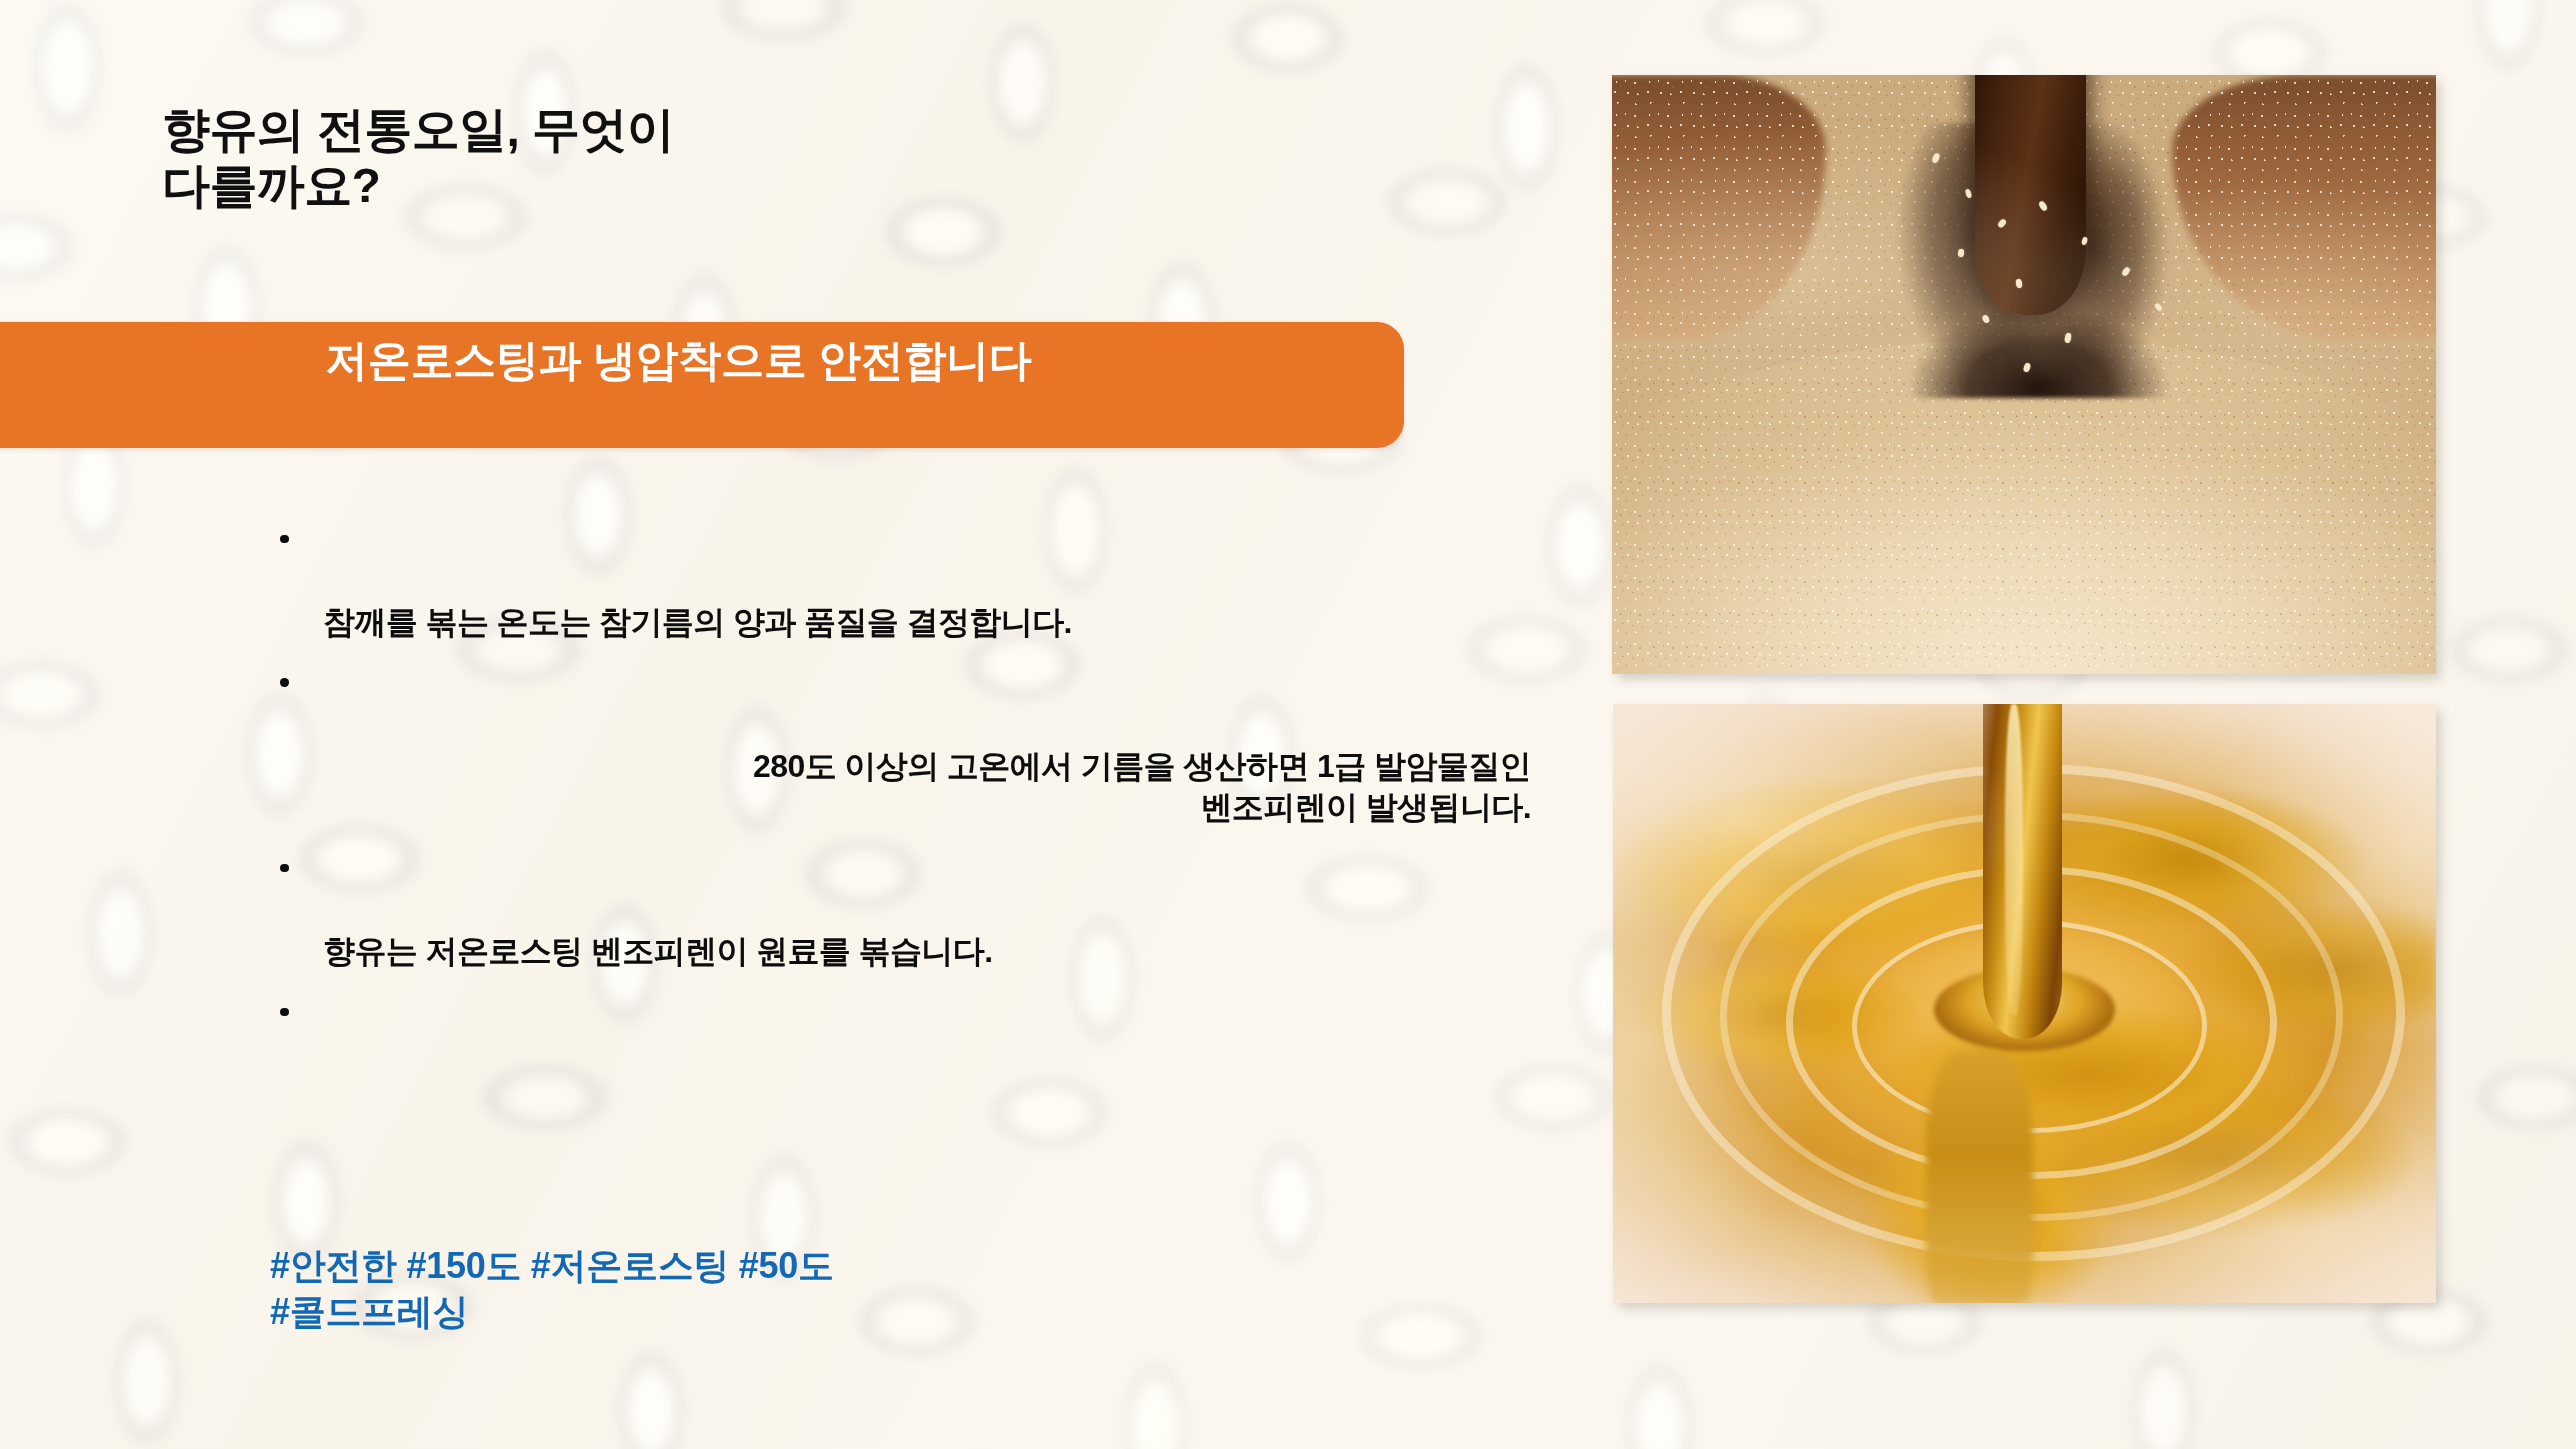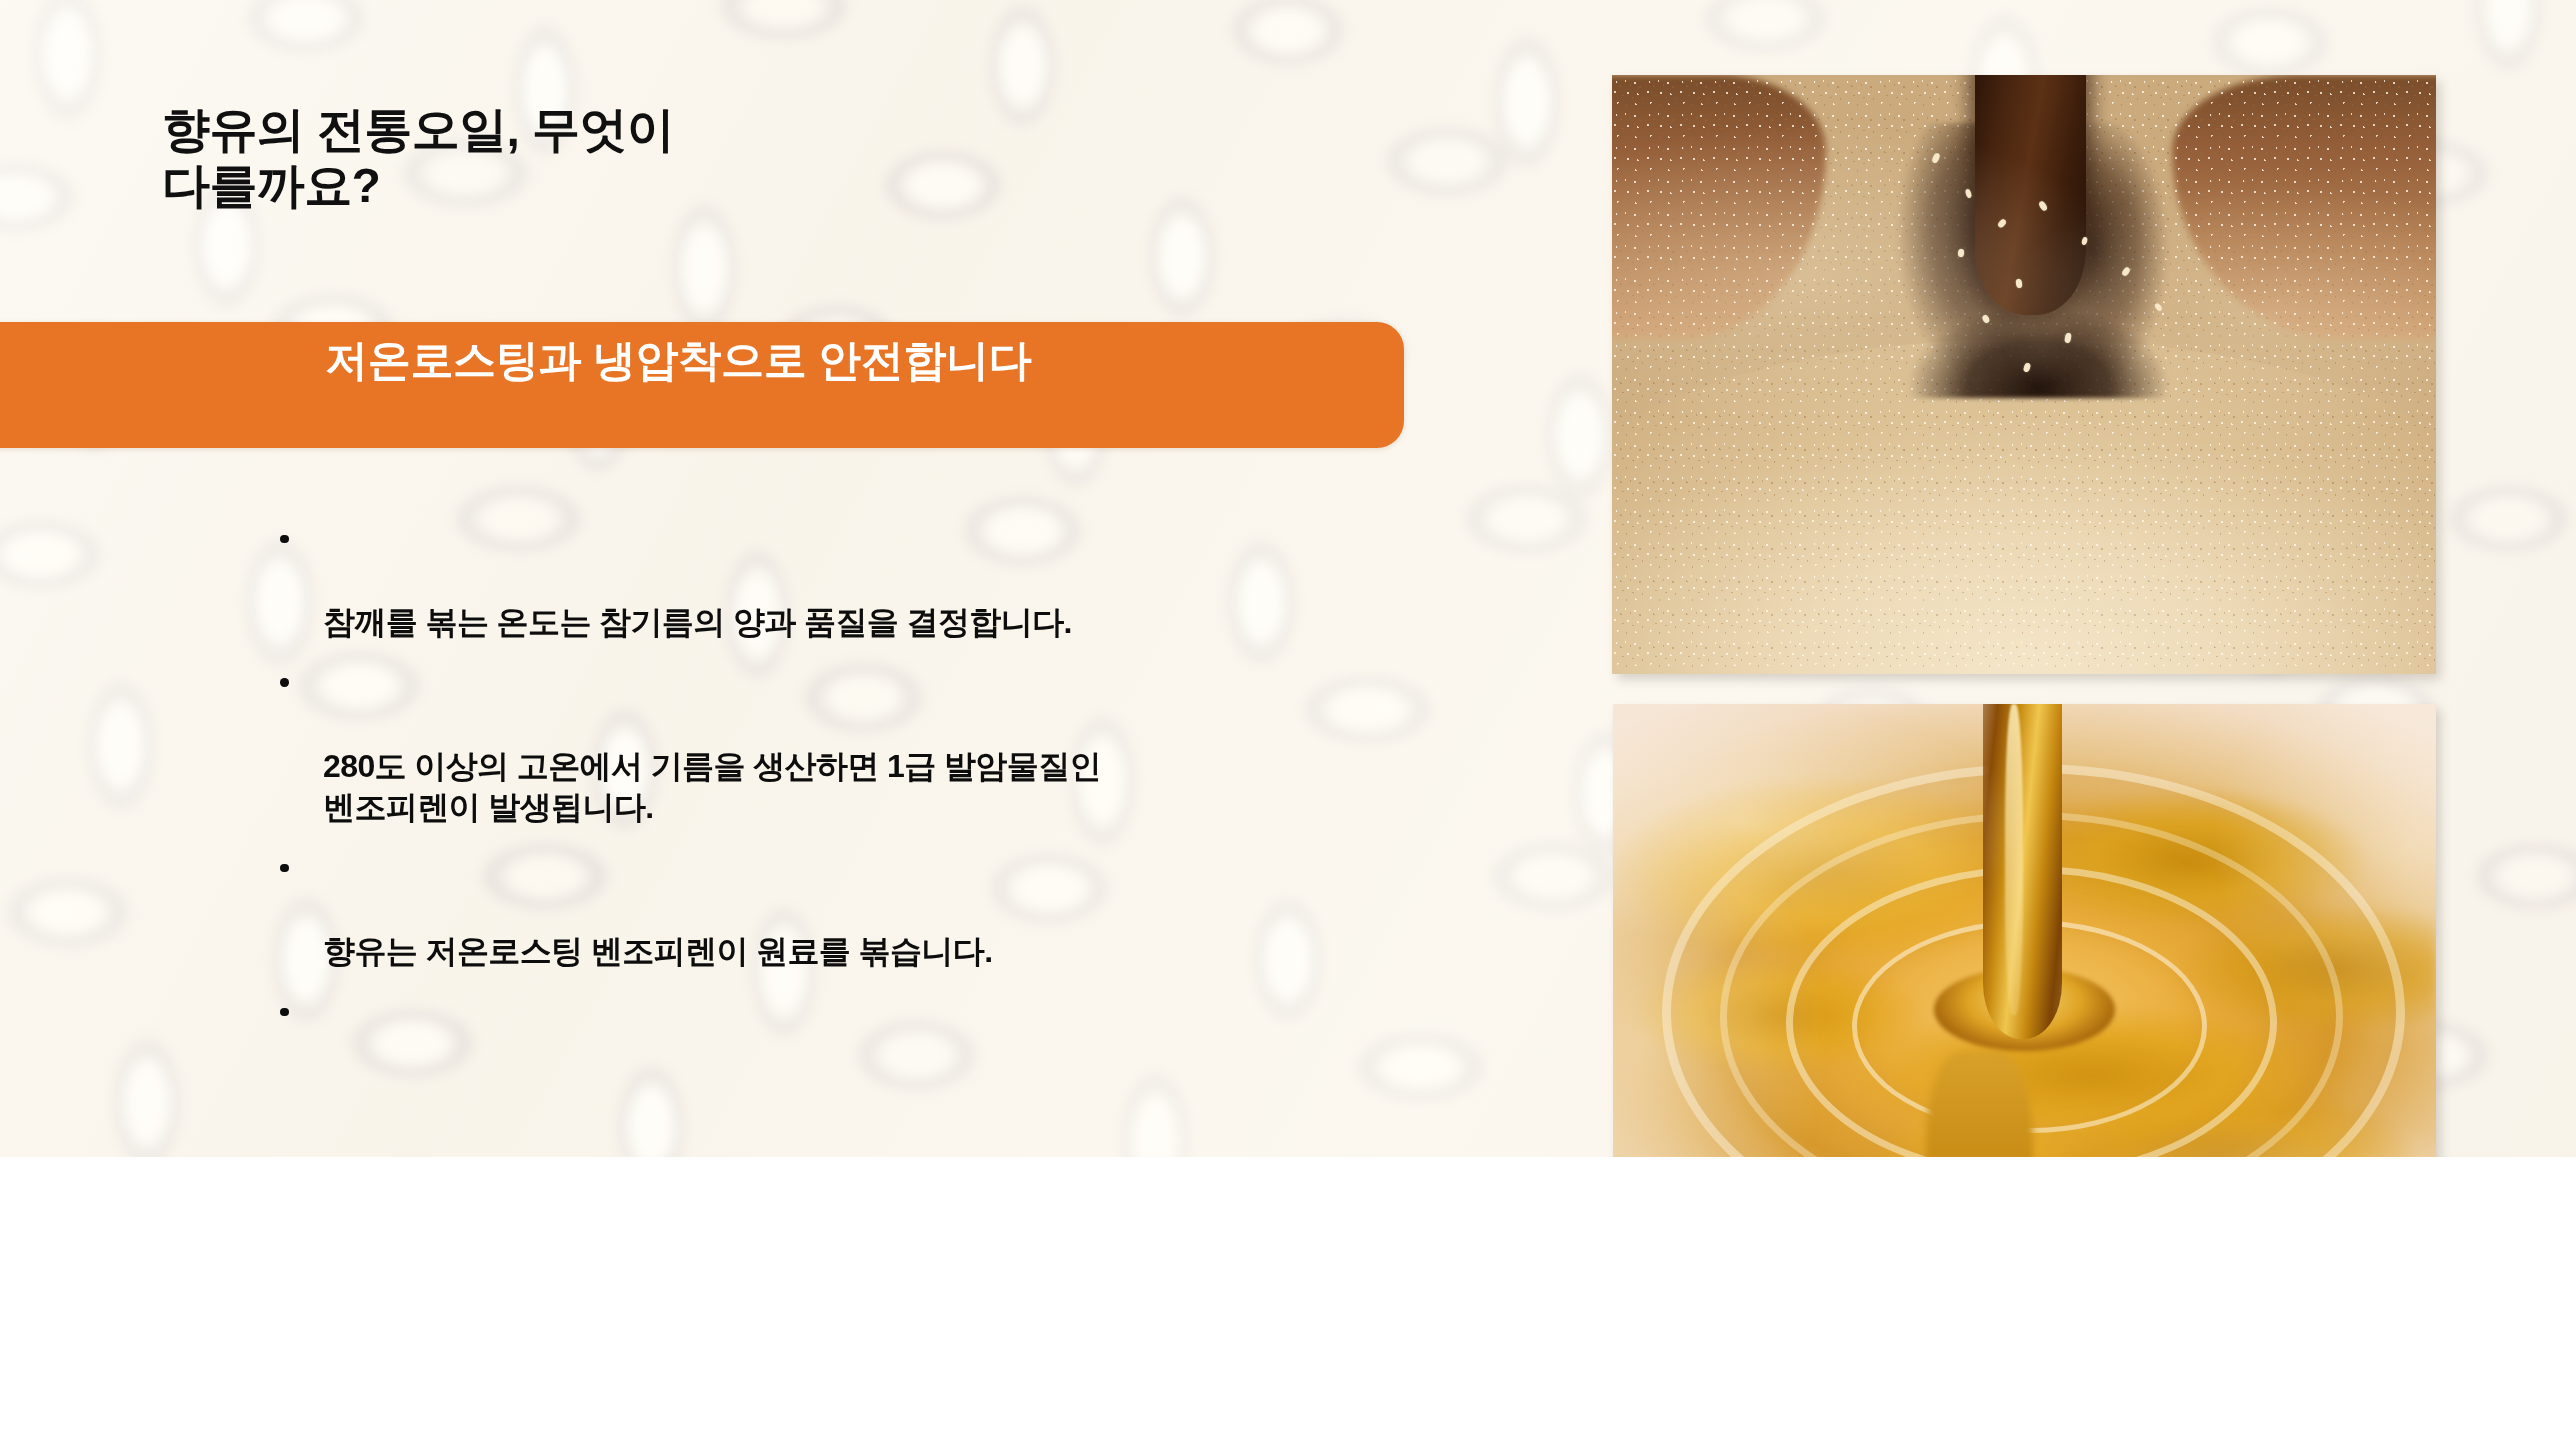--- a/index.html
+++ b/index.html
@@ -4,21 +4,21 @@
 <style>
   html, body {
     margin: 0;
     padding: 0;
     background: #ffffff;
   }
 
   #slide {
     position: relative;
     width: 2576px;
-    height: 1157px;
+    height: 1449px;
     overflow: hidden;
     font-family: "Liberation Sans", sans-serif;
     background-color: #faf5ec;
     text-decoration: underline;
   }
 
   
   .bg-layer {
     position: absolute;
     inset: 0;
@@ -176,20 +176,21 @@
     left: 5.2px;
     top: 0.52em;
     width: 8.4px;
     height: 8.4px;
     border-radius: 50%;
     background: #0d0d0d;
   }
   
   .para.has-wrap {
     text-indent: -48px;
+    text-align: right;
   }
   .para.has-wrap .dot { left: 5.2px; }
 
   
   .hashtags {
     position: absolute;
     left: 270px;
     top: 1243px;
     width: 1095px;
     font-size: 36px;

